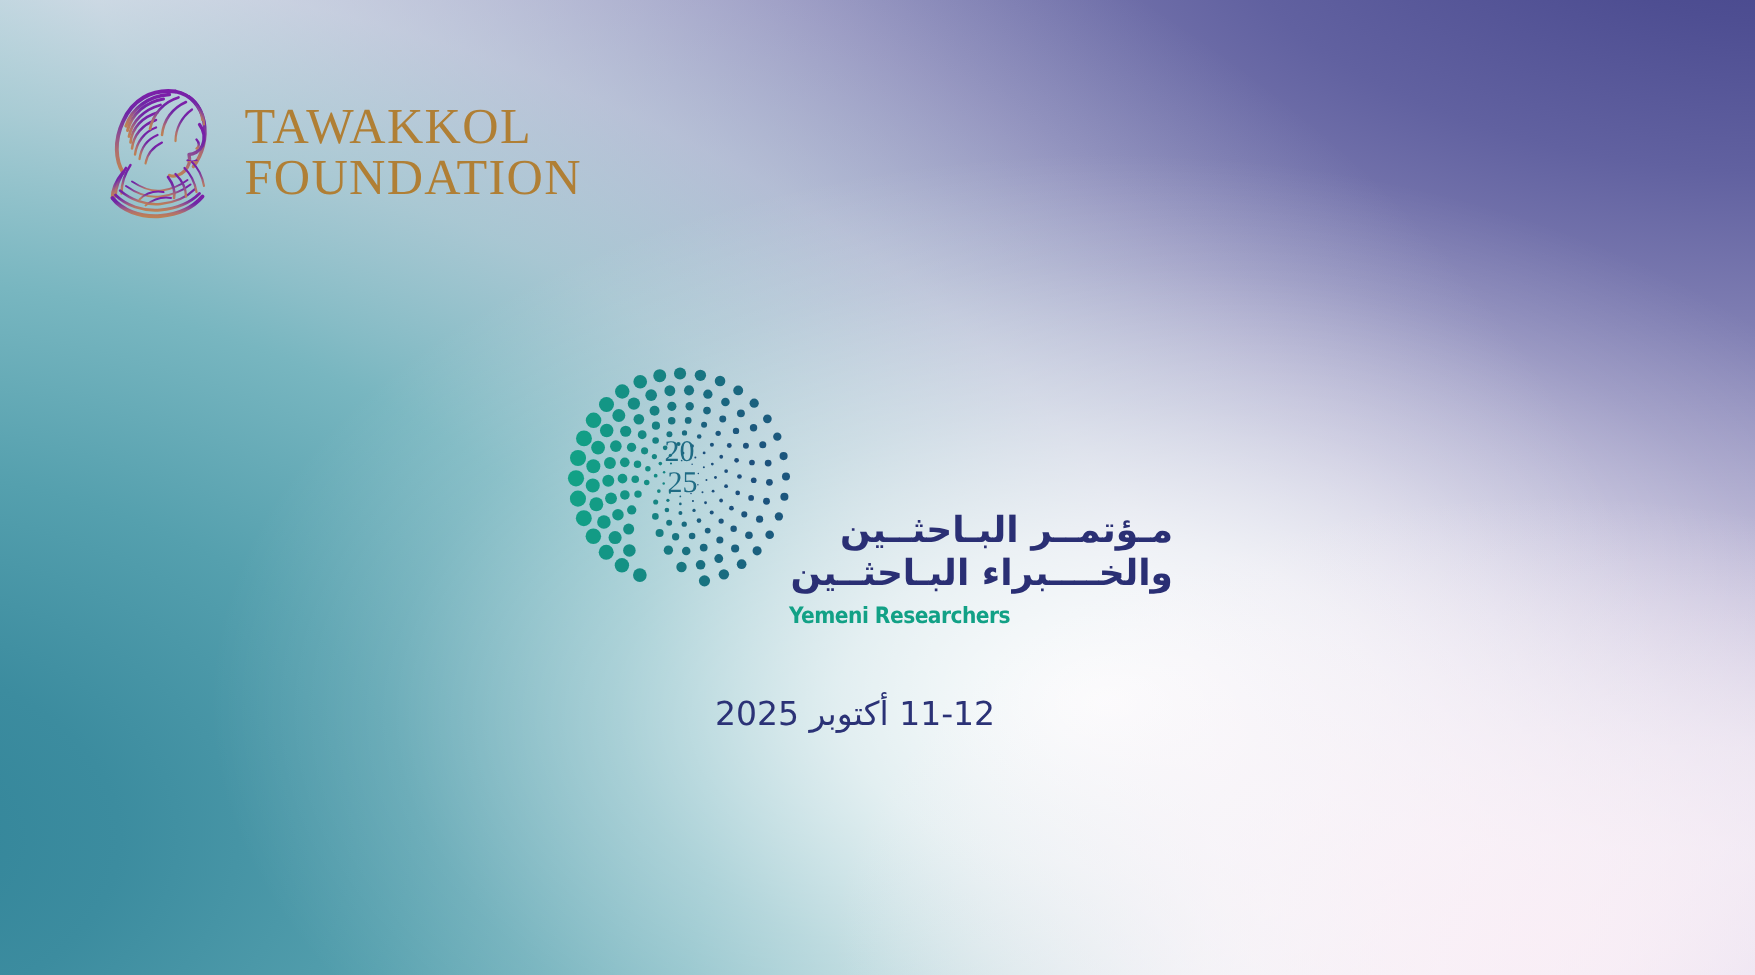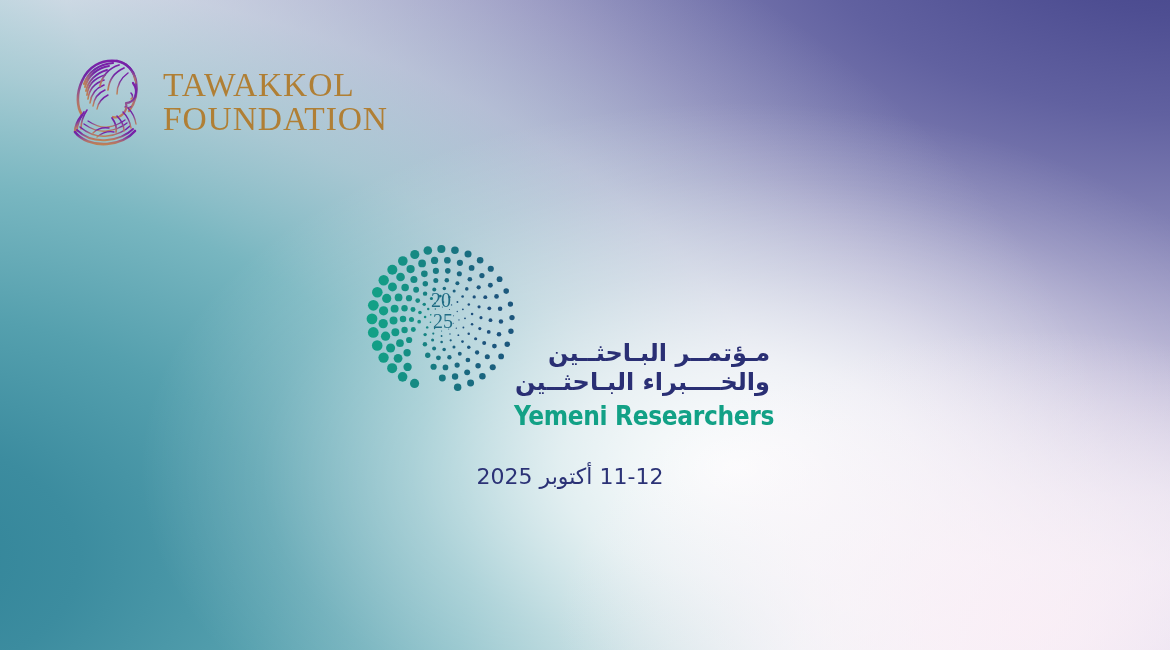--- a/index.html
+++ b/index.html
@@ -95,21 +95,21 @@
     color:#b07f35;
     font-size:33.5px;line-height:1.03;
     letter-spacing:0.9px;
     font-weight:400;
     margin-top:2px;
   }
   #foundation-wordmark .wm-line{white-space:nowrap;}
 
   
   #conference-lockup{
-    position:absolute;left:366px;top:243px;
+    position:absolute;left:378px;top:243px;
     width:400px;height:200px;
   }
   #spiral-mark{
     position:absolute;left:0;top:0;width:160px;height:160px;
   }
   #conference-text{
     position:absolute;left:148px;top:96px;width:256px;
   }
   #arabic-title{
     direction:rtl;text-align:right;
@@ -120,21 +120,21 @@
     line-height:1.22;
     letter-spacing:-0.2px;
     white-space:nowrap;
   }
   #arabic-title .ar-line{display:block;}
   #english-title{
     margin-top:4px;
     color:#12a186;
     font-family:"DejaVu Sans Condensed","Liberation Sans",sans-serif;
     font-weight:700;
-    font-size:26px;
+    font-size:15px;
     line-height:1.12;
     letter-spacing:-0.35px;
     white-space:nowrap;
   }
   #english-title .en-line{display:block;}
 
   
   #conference-date{
     position:absolute;left:400px;top:464px;width:340px;
     direction:rtl;text-align:center;

